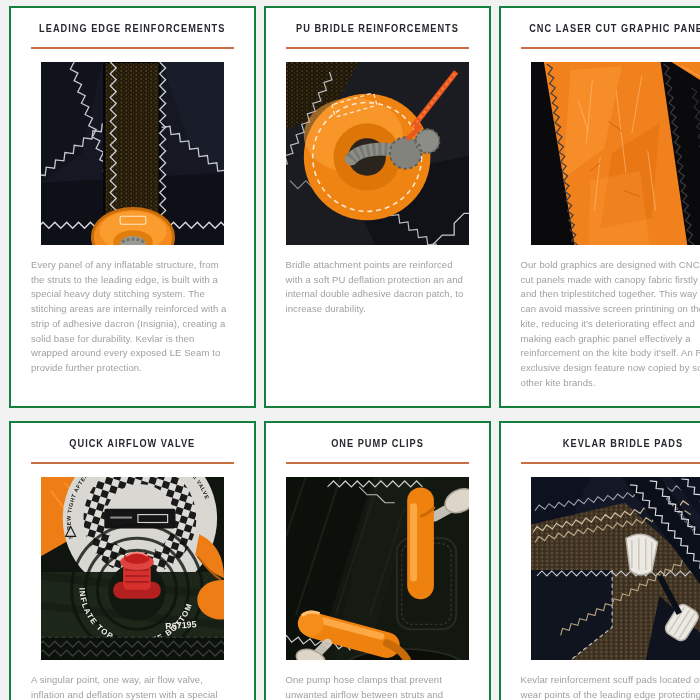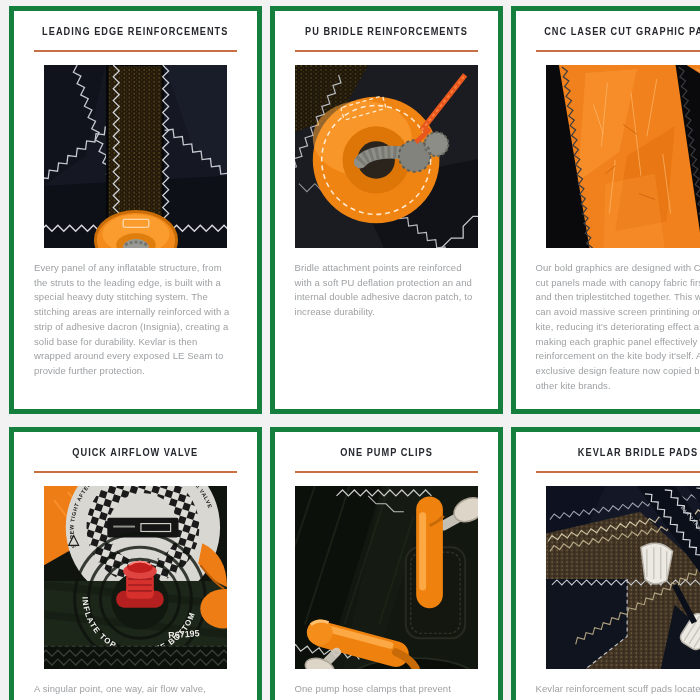--- a/index.html
+++ b/index.html
@@ -14,21 +14,21 @@
     padding: 6px 9px;
     overflow: hidden;
   }
   .grid {
     display: grid;
     grid-template-columns: repeat(3, 1fr);
     gap: 13px 8px;
   }
   .card {
     background: #ffffff;
-    border: 5px solid #15803d;
+    border: 2px solid #15803d;
     padding: 13px 20px 16px 20px;
     min-height: 352px;
   }
   .card-title {
     font-size: 10px;
     font-weight: 700;
     letter-spacing: 1.1px;
     color: #26282d;
     text-align: center;
     text-transform: uppercase;

